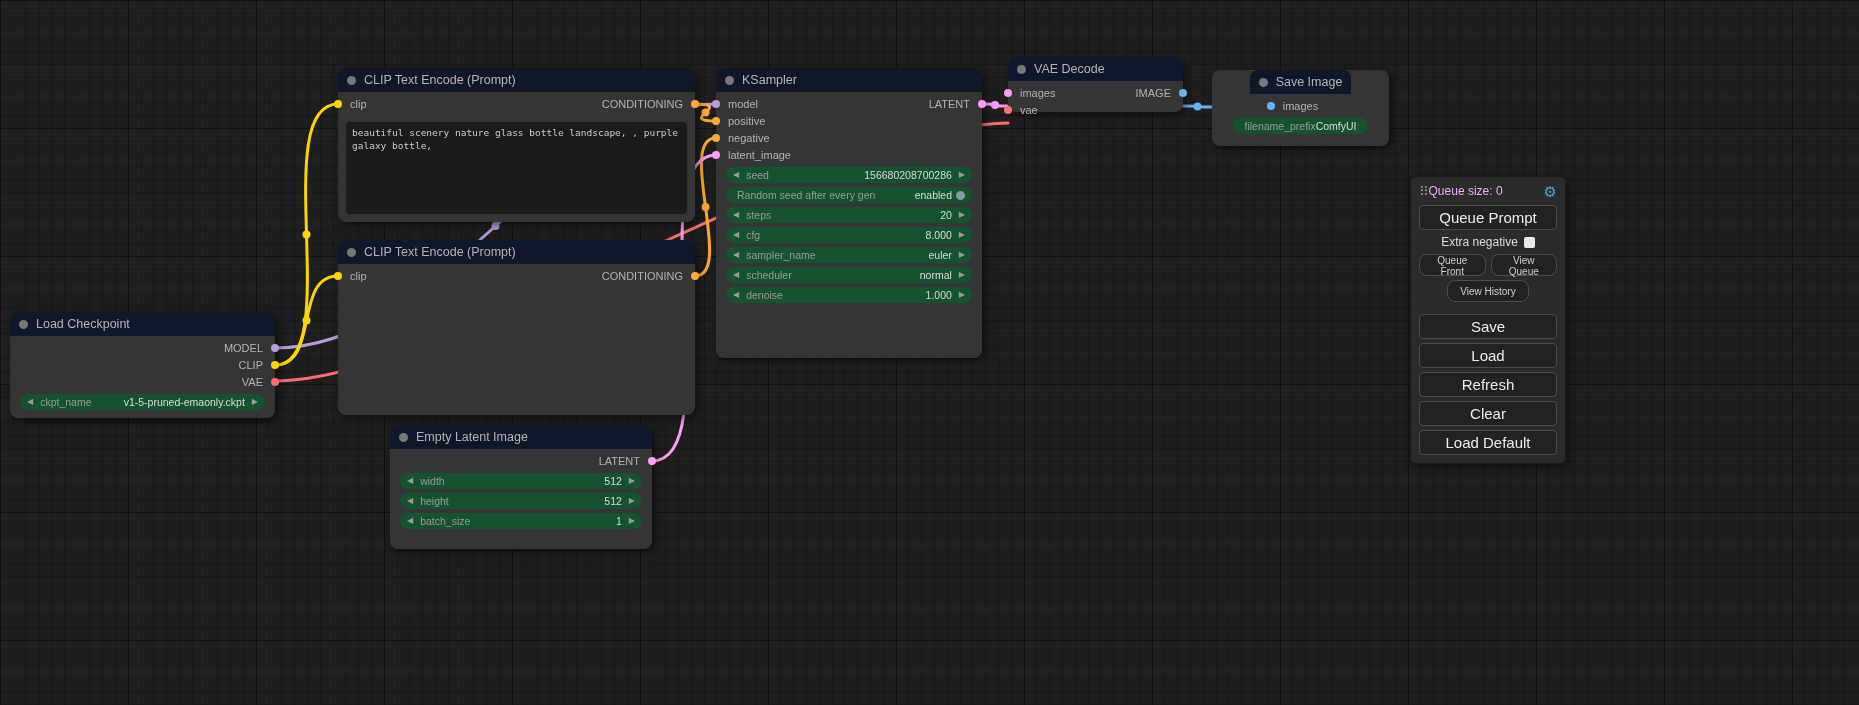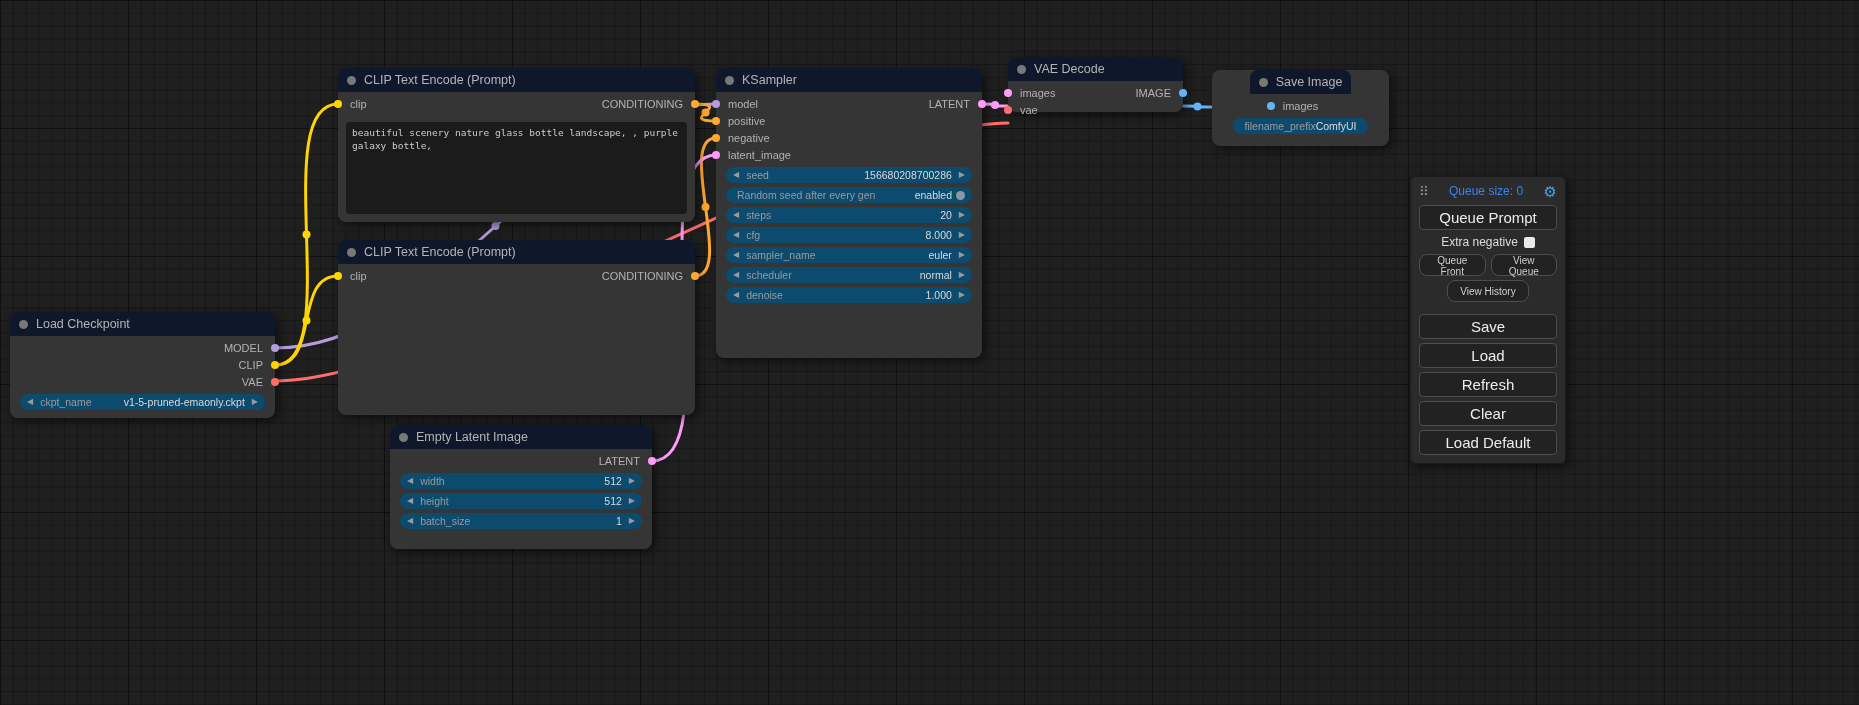--- a/index.html
+++ b/index.html
@@ -31,21 +31,21 @@
   .tdot { width:9px; height:9px; border-radius:50%; background:#787878; flex:0 0 auto; }
 
   .slots { padding-top:3px; }
   .srow { position:relative; height:17px; display:flex; align-items:center; padding:0 12px; font-size:11px; color:#b3b3b3; }
   .srow.out-only { justify-content:flex-end; }
   .srow.both { justify-content:space-between; }
   .dot { position:absolute; width:8px; height:8px; border-radius:50%; top:4.5px; cursor:crosshair; }
   .dot.in { left:-4px; } .dot.out { right:-4px; }
 
   .widget {
-    height:16px; flex:0 0 16px; margin:4px 10px 0; background:#0c4a6e; border-radius:8px;
+    height:16px; flex:0 0 16px; margin:4px 10px 0; background:#14532d; border-radius:8px;
     display:flex; align-items:center; padding:0 7px; font-size:10.5px; color:#9a9a9a; cursor:pointer;
   }
   .warrow { font-size:8px; color:#9a9a9a; line-height:1; }
   .wlabel { margin-left:7px; white-space:nowrap; }
   .wvalue { margin-left:auto; margin-right:7px; color:#dadada; white-space:nowrap; }
   .widget.noarrow .wlabel { margin-left:4px; }
   .widget.noarrow .wvalue { margin-right:4px; }
   .knob { width:9px; height:9px; border-radius:50%; flex:0 0 auto; }
 
   .ta {
@@ -56,21 +56,21 @@
 
   
   .menu {
     position:absolute; left:1410px; top:176px; width:156px; z-index:2;
     background:#2b2b2b; border:1px solid #1c1c1c; border-radius:6px;
     box-shadow:3px 3px 10px rgba(0,0,0,0.55);
     padding:4px 8px 8px; display:flex; flex-direction:column; gap:4px; color:#dcdcdc;
   }
   .mhead { display:flex; align-items:center; height:20px; }
   .drag { color:#8a8a8a; font-size:13px; cursor:move; }
-  .qsize { flex:1; text-align:center; font-size:12px; color:#3b82f6; }
+  .qsize { flex:1; font-size:12px; color:#f0abfc; }
   .gear { font-size:15px; cursor:pointer; line-height:1; }
   .btn {
     background:#222222; border:1px solid #4d4d4d; color:#ececec; border-radius:4px;
     height:25px; font-size:15px; font-family:inherit; cursor:pointer; width:100%;
   }
   .extra { display:flex; align-items:center; justify-content:center; gap:6px; font-size:12px; height:16px; }
   .checkbox { width:11px; height:11px; background:#e9e9e9; border-radius:2px; cursor:pointer; }
   .pillrow { display:flex; gap:5px; justify-content:center; }
   .btn.pill { border-radius:8px; font-size:10px; height:22px; color:#cfcfcf; padding:0 6px; width:auto; flex:1; }
   .btn.pill.hist { flex:0 0 auto; width:82px; }

